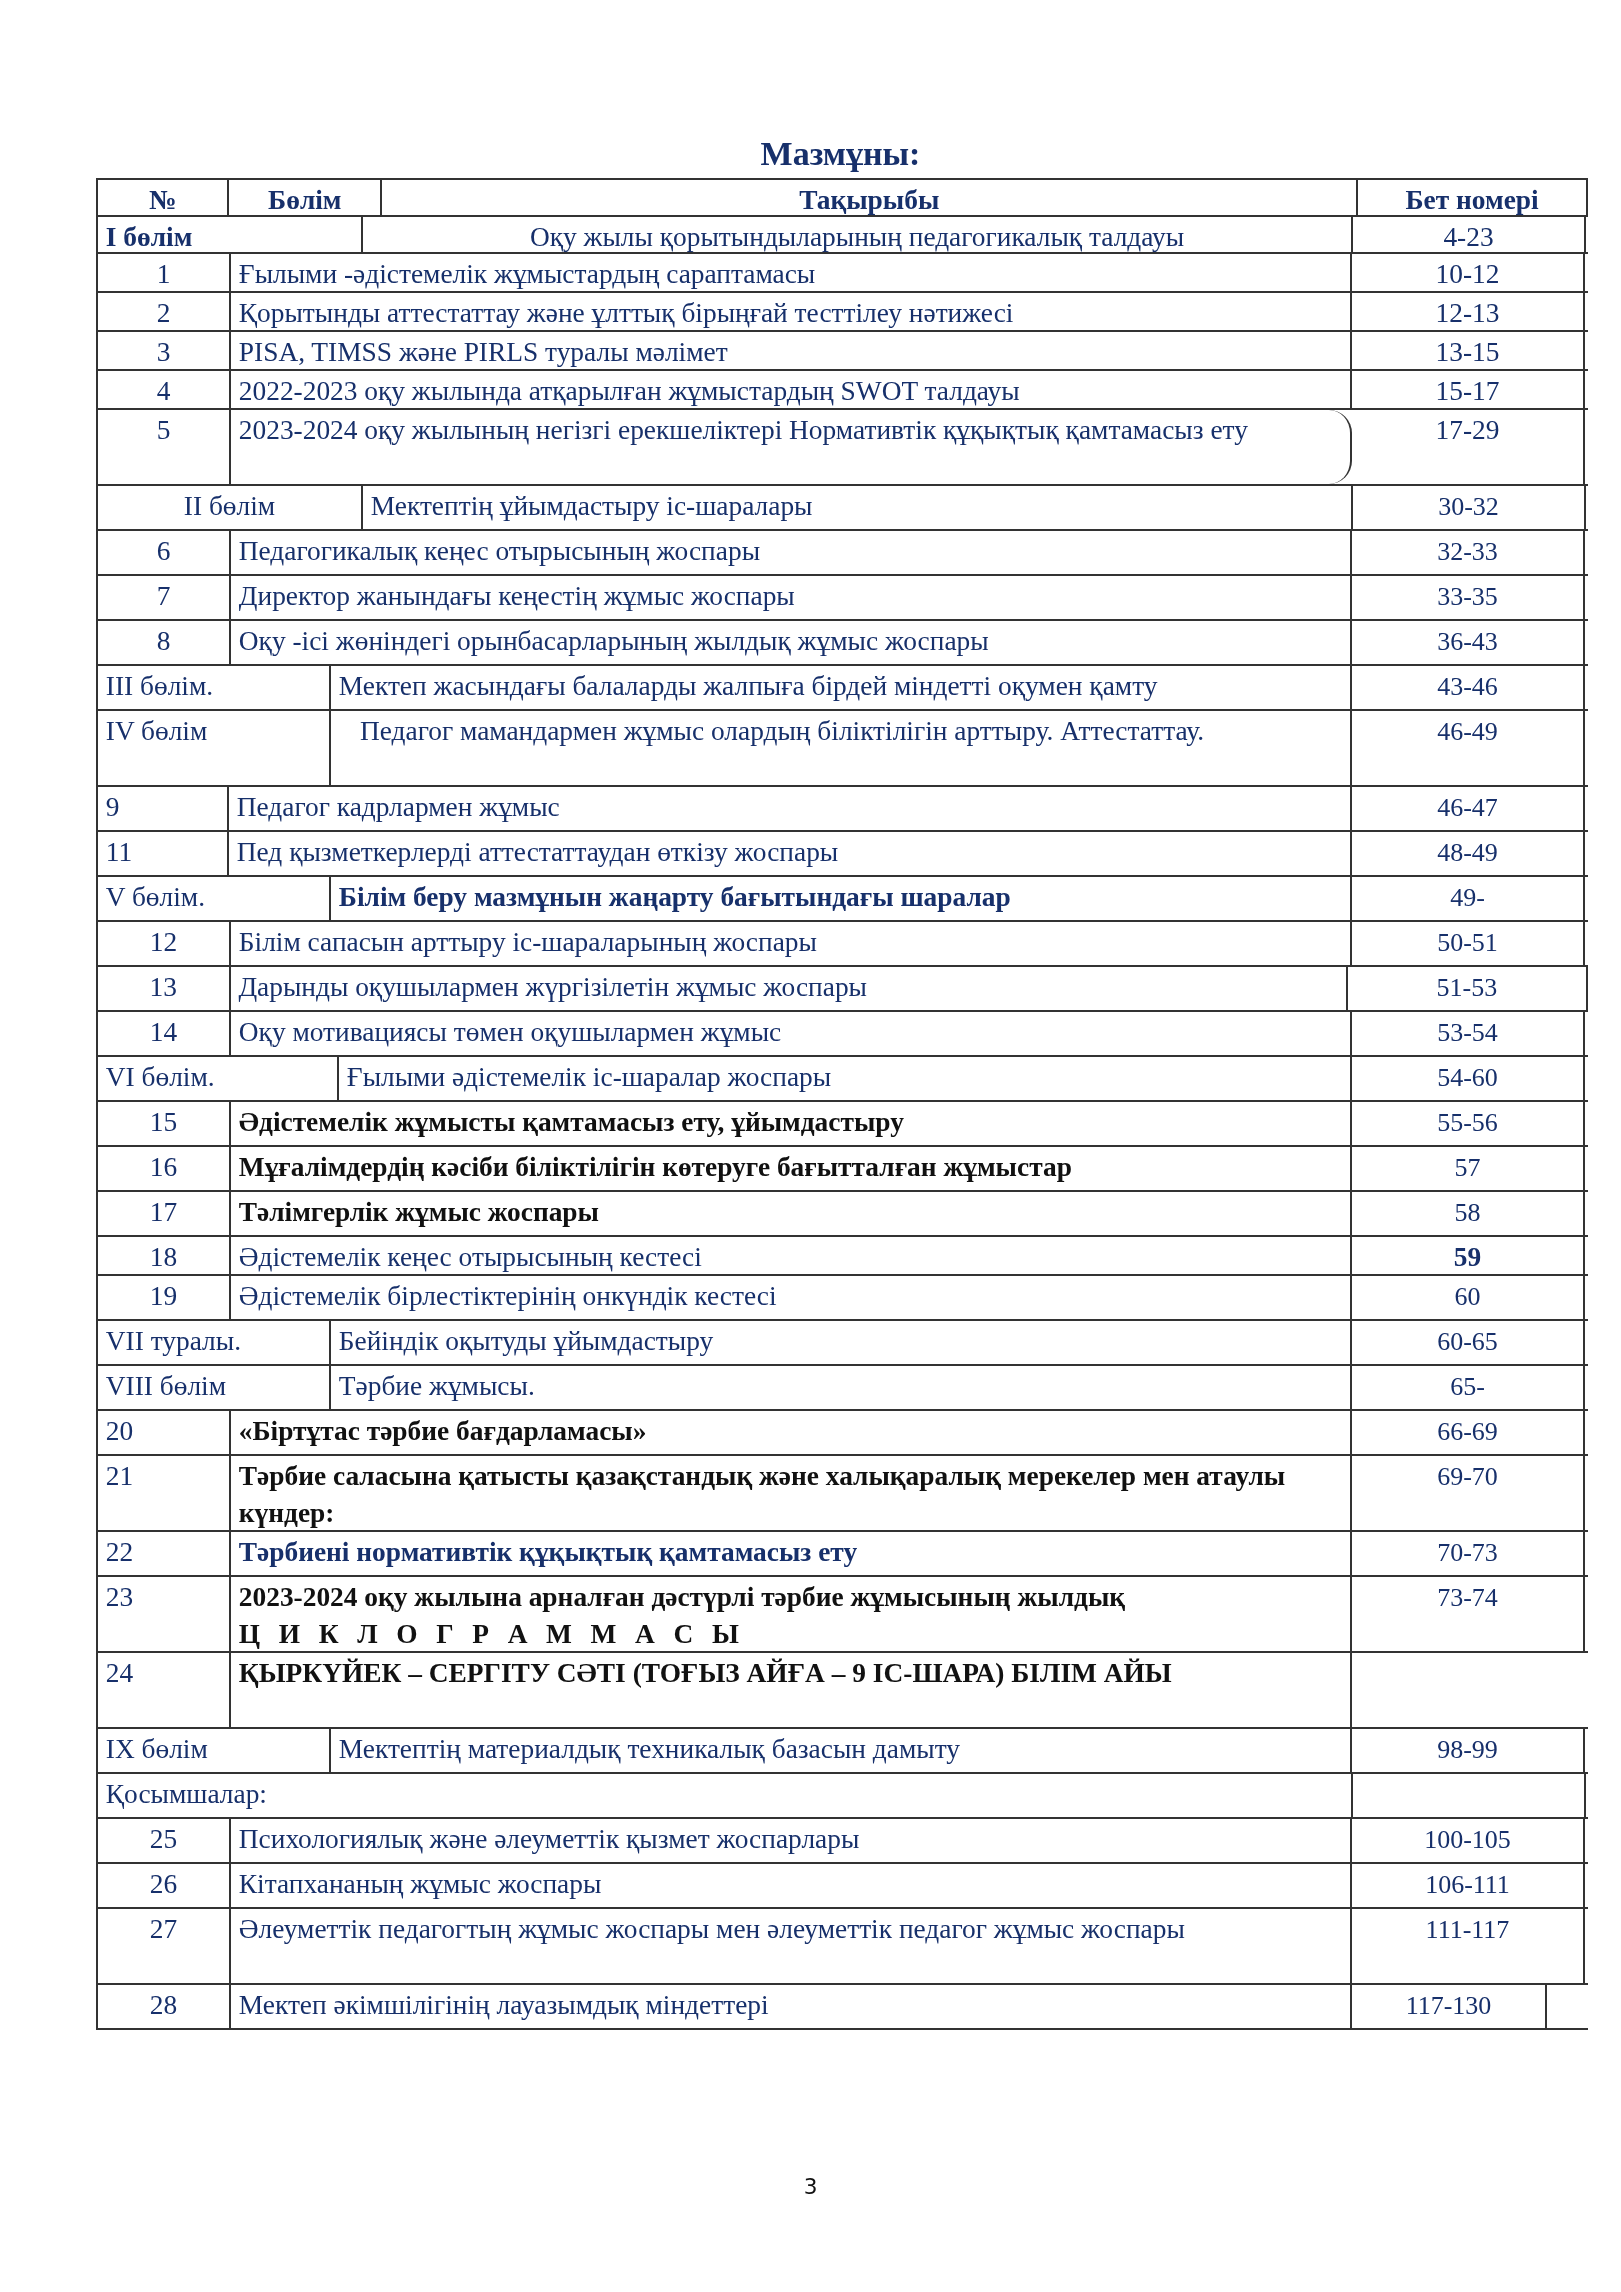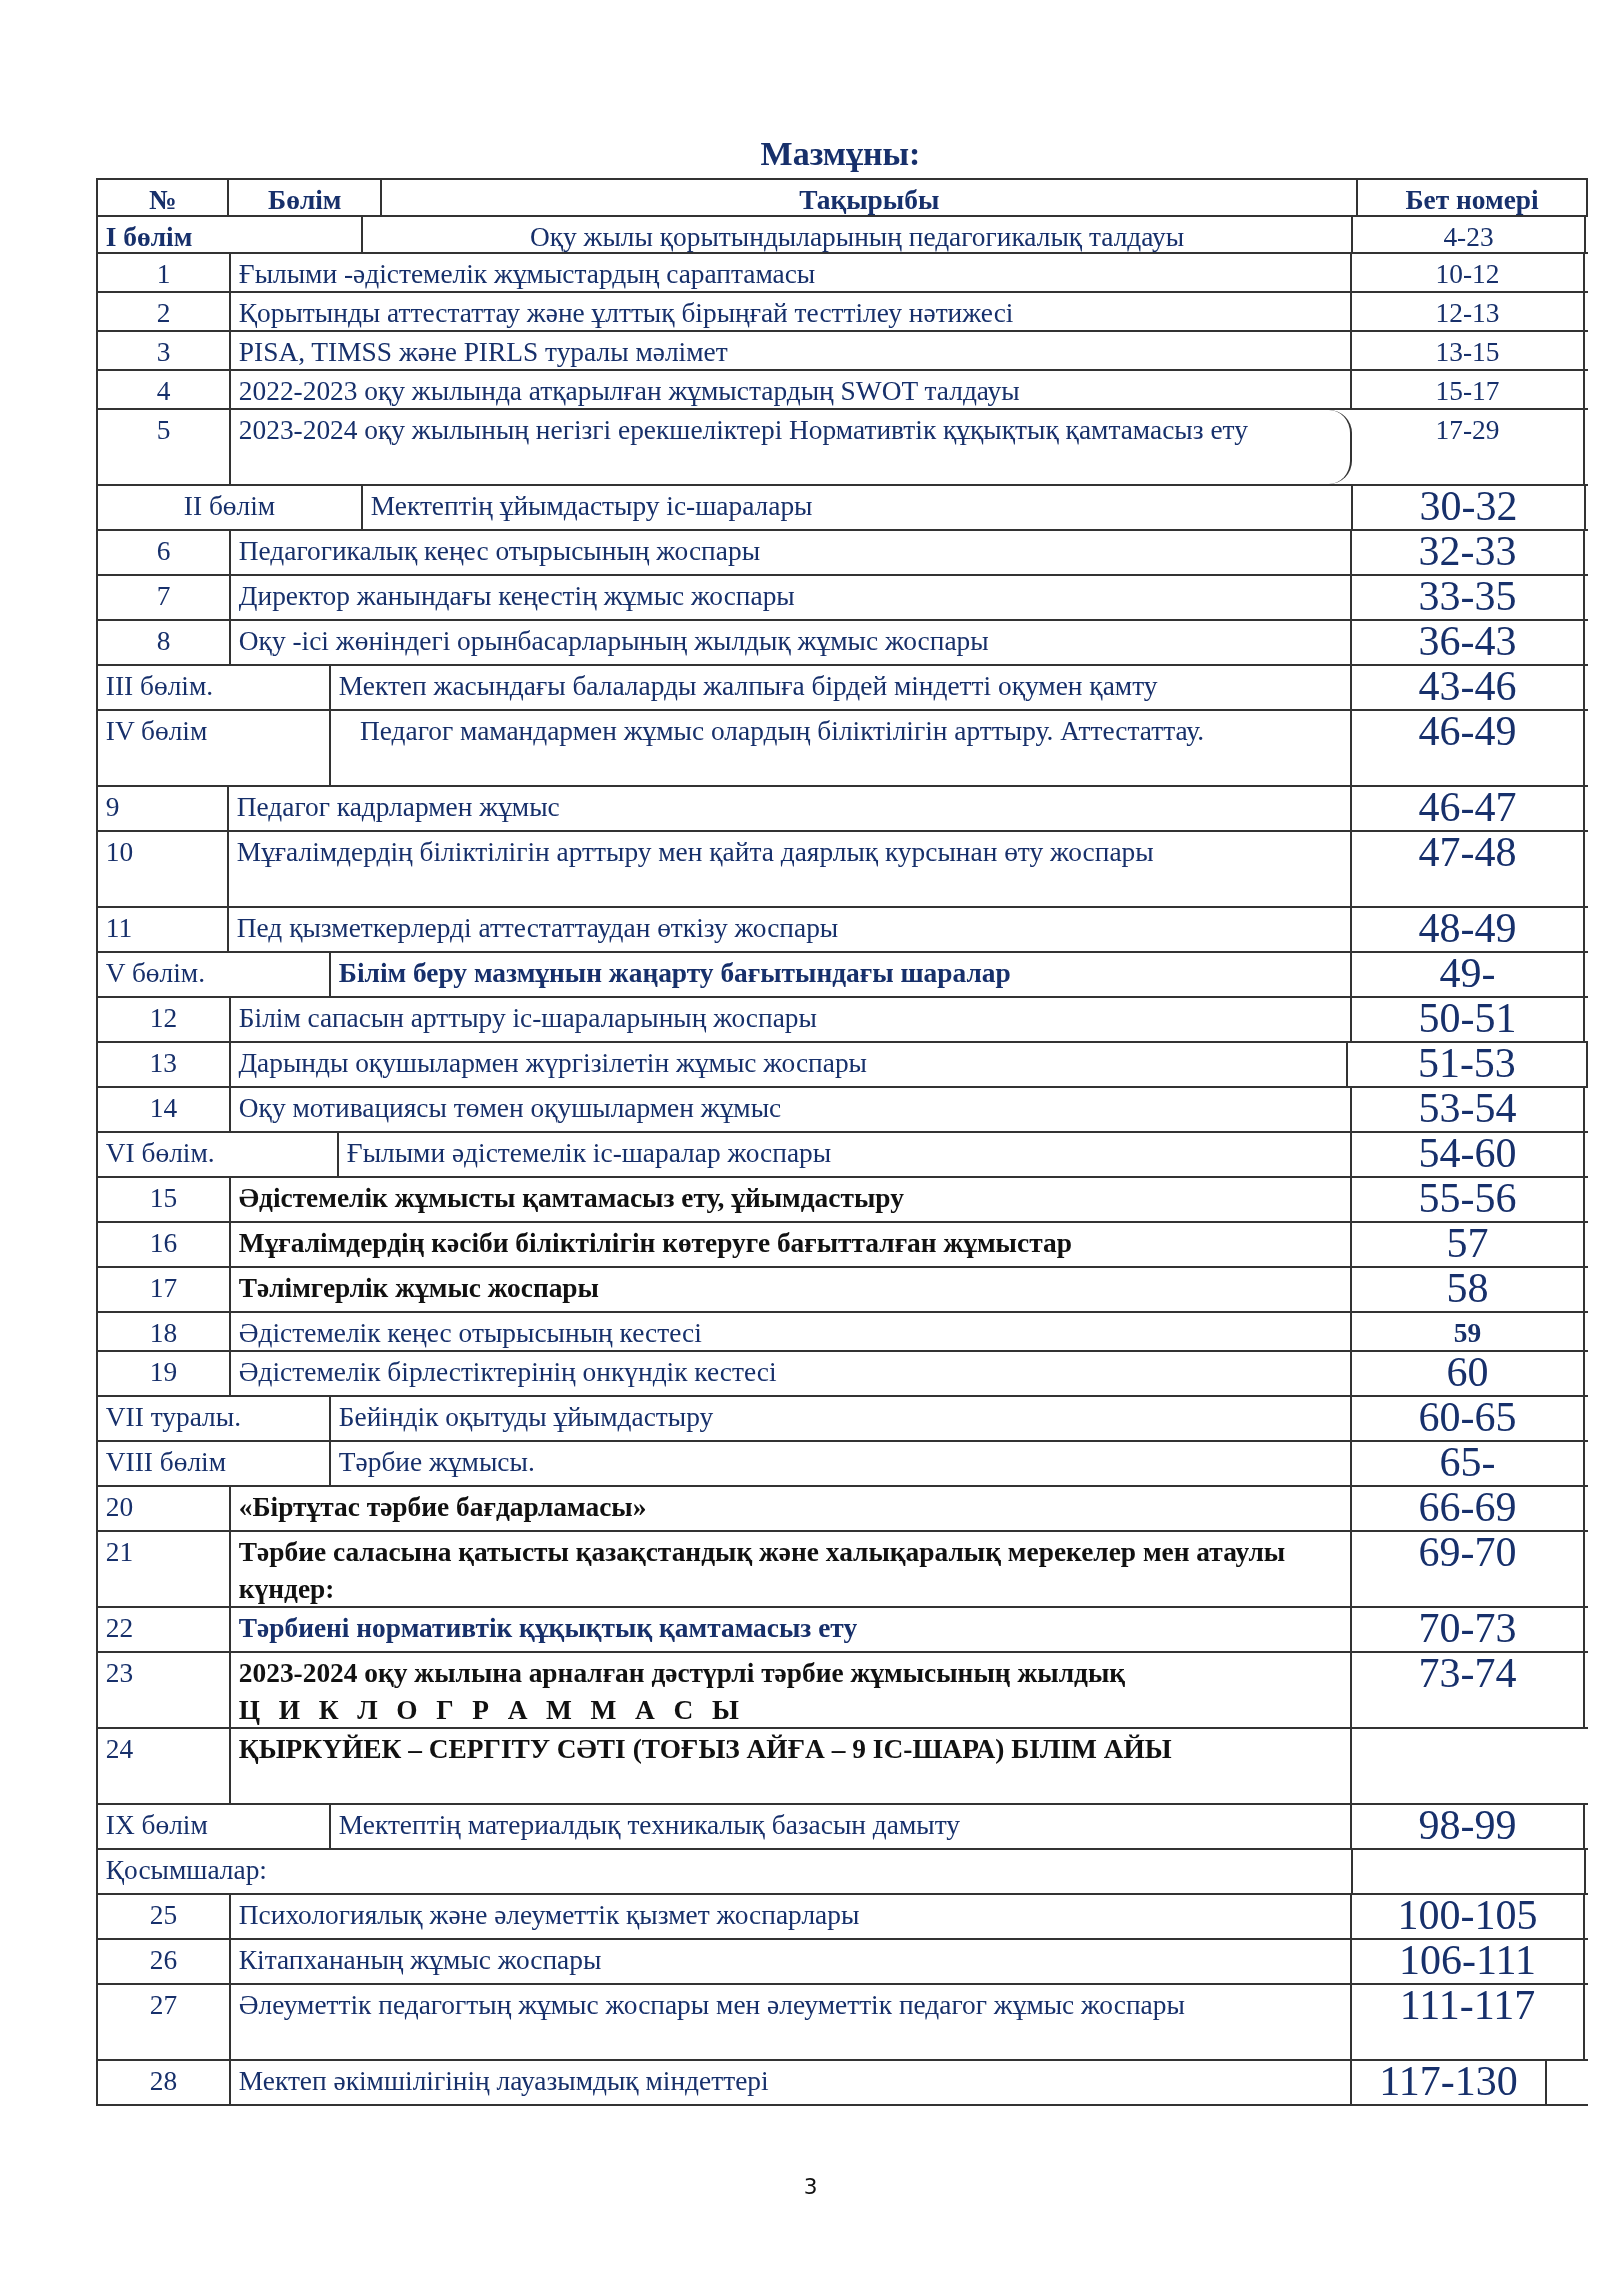--- a/index.html
+++ b/index.html
@@ -2,21 +2,21 @@
 <html><head>
 <meta charset="utf-8">
 <style>
   html, body { margin: 0; padding: 0; background: #ffffff; }
   body { width: 1621px; height: 2293px; position: relative; font-family: "Liberation Serif", serif; color: #17306b; }
   .title { position: absolute; left: 0; width: 1621px; top: 135px; text-align: center; font-weight: bold; font-size: 34px; color: #17306b; padding-left: 30px; }
   .table { position: absolute; left: 96px; top: 178px; width: 1490px; border-top: 2px solid #333; border-left: 2px solid #333; }
   .row { position: relative; display: flex; border-bottom: 2px solid #333; box-sizing: border-box; }
   .cell { box-sizing: border-box; border-right: 2px solid #333; padding: 2px 7.8px; font-size: 27.4px; line-height: 37px; }
   .c-num { text-align: center; }
-  .c-page { text-align: center; font-size: 42px; }
+  .c-page { text-align: center; font-size: 26px; }
   .c-page.sm { font-size: 27.4px; }
   .bold { font-weight: bold; }
   .black { color: #111; }
   .just { text-align: justify; text-align-last: left; border-radius: 23px; }
   .spaced { letter-spacing: 5.9px; }
   .footer { position: absolute; top: 2174px; left: 0; width: 1621px; text-align: center; font-family: "DejaVu Sans", sans-serif; font-size: 21.6px; color: #111; }
 </style>
 </head>
 <body>
 
@@ -93,25 +93,20 @@
     <div class="cell" style="width:233px">ІV бөлім</div>
     <div class="cell" style="width:1021px; padding-left:29px">Педагог мамандармен жұмыс олардың  біліктілігін арттыру. Аттестаттау.</div>
     <div class="cell c-page" style="width:233px">46-49</div>
   </div>
 
   <div class="row" style="height:45px">
     <div class="cell" style="width:131px">9</div>
     <div class="cell" style="width:1123px">Педагог кадрлармен жұмыс</div>
     <div class="cell c-page" style="width:233px">46-47</div>
   </div>
-  <div class="row" style="height:76px">
-    <div class="cell" style="width:131px">10</div>
-    <div class="cell" style="width:1123px">Мұғалімдердің біліктілігін арттыру мен қайта даярлық курсынан өту жоспары</div>
-    <div class="cell c-page" style="width:233px">47-48</div>
-  </div>
   <div class="row" style="height:45px">
     <div class="cell" style="width:131px">11</div>
     <div class="cell" style="width:1123px">Пед қызметкерлерді аттестаттаудан өткізу жоспары</div>
     <div class="cell c-page" style="width:233px">48-49</div>
   </div>
 
   <div class="row" style="height:45px">
     <div class="cell" style="width:233px">V бөлім.</div>
     <div class="cell bold" style="width:1021px">Білім беру мазмұнын жаңарту бағытындағы шаралар</div>
     <div class="cell c-page" style="width:233px">49-</div>

